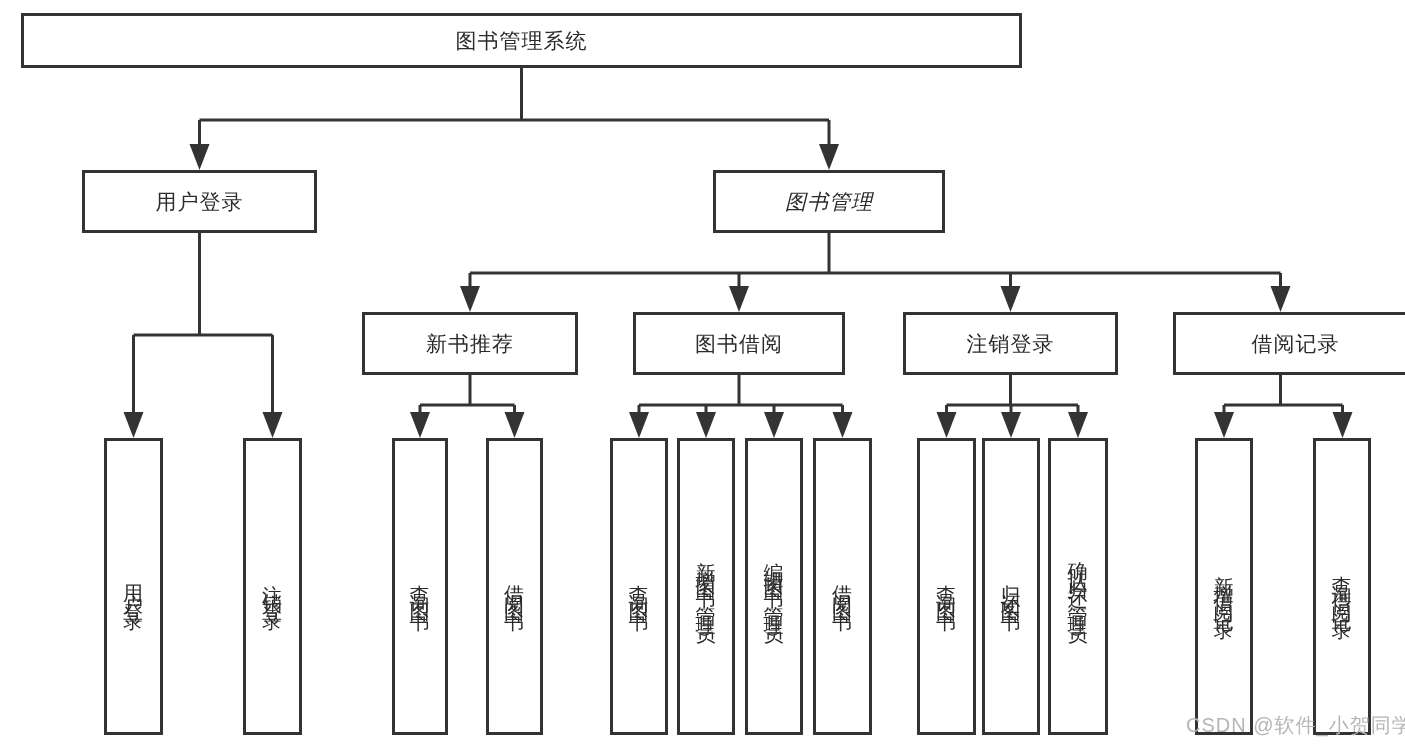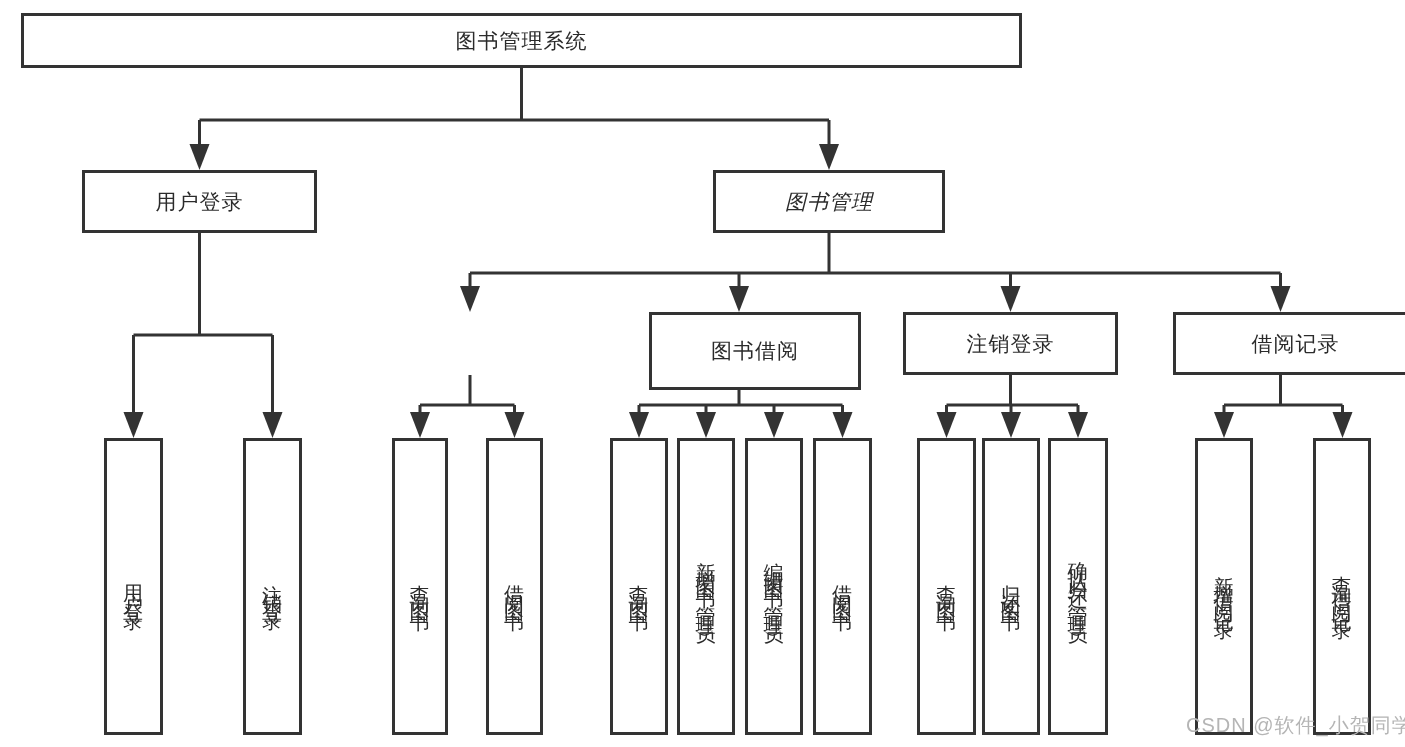--- a/index.html
+++ b/index.html
@@ -108,21 +108,24 @@
     <span class="hlabel">图书管理系统</span>
   </div>
 
   <div class="box" style="left:82px; top:170px; width:235px; height:63px;">
     <span class="hlabel">用户登录</span>
   </div>
   <div class="box" style="left:713px; top:170px; width:232px; height:63px;font-style:italic;">
     <span class="hlabel">图书管理</span>
   </div>
 
-  <div class="box" style="left:633px; top:312px; width:212px; height:78px;margin-left:16px;">
+  <div class="box" style="left:362px; top:312px; width:216px; height:63px;">
+    <span class="hlabel">新书推荐</span>
+  </div>
+  <div class="box" style="left:633px; top:312px; width:212px; height:63px;">
     <span class="hlabel">图书借阅</span>
   </div>
   <div class="box" style="left:903px; top:312px; width:215px; height:63px;">
     <span class="hlabel">注销登录</span>
   </div>
   <div class="box" style="left:1173px; top:312px; width:245px; height:63px;">
     <span class="hlabel">借阅记录</span>
   </div>
 
   <div class="box" style="left:104px; top:438px; width:59px; height:297px;">

